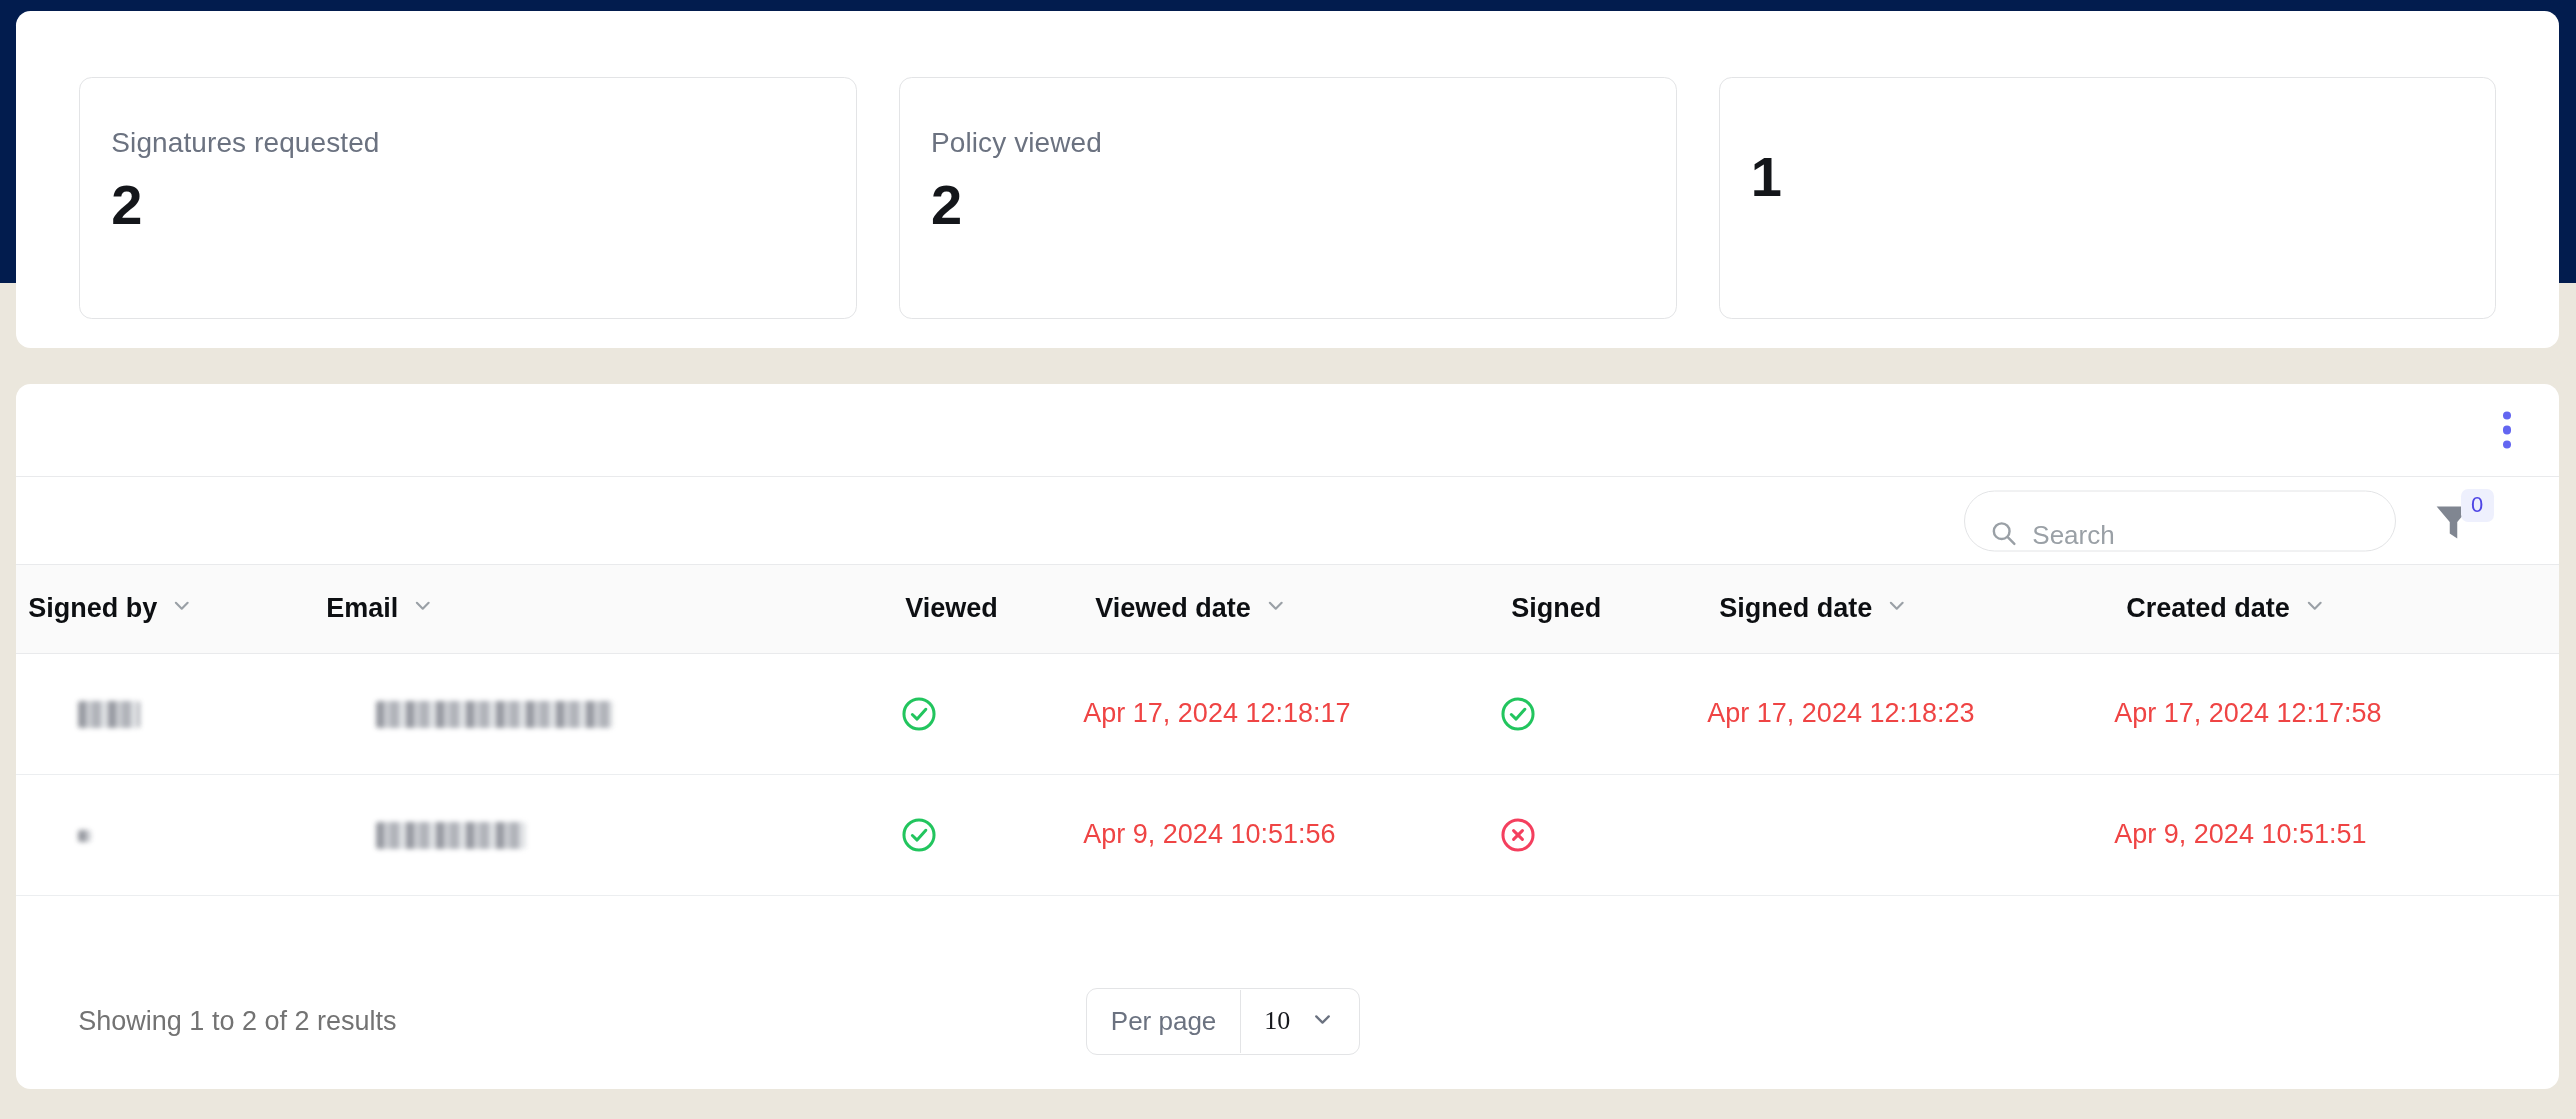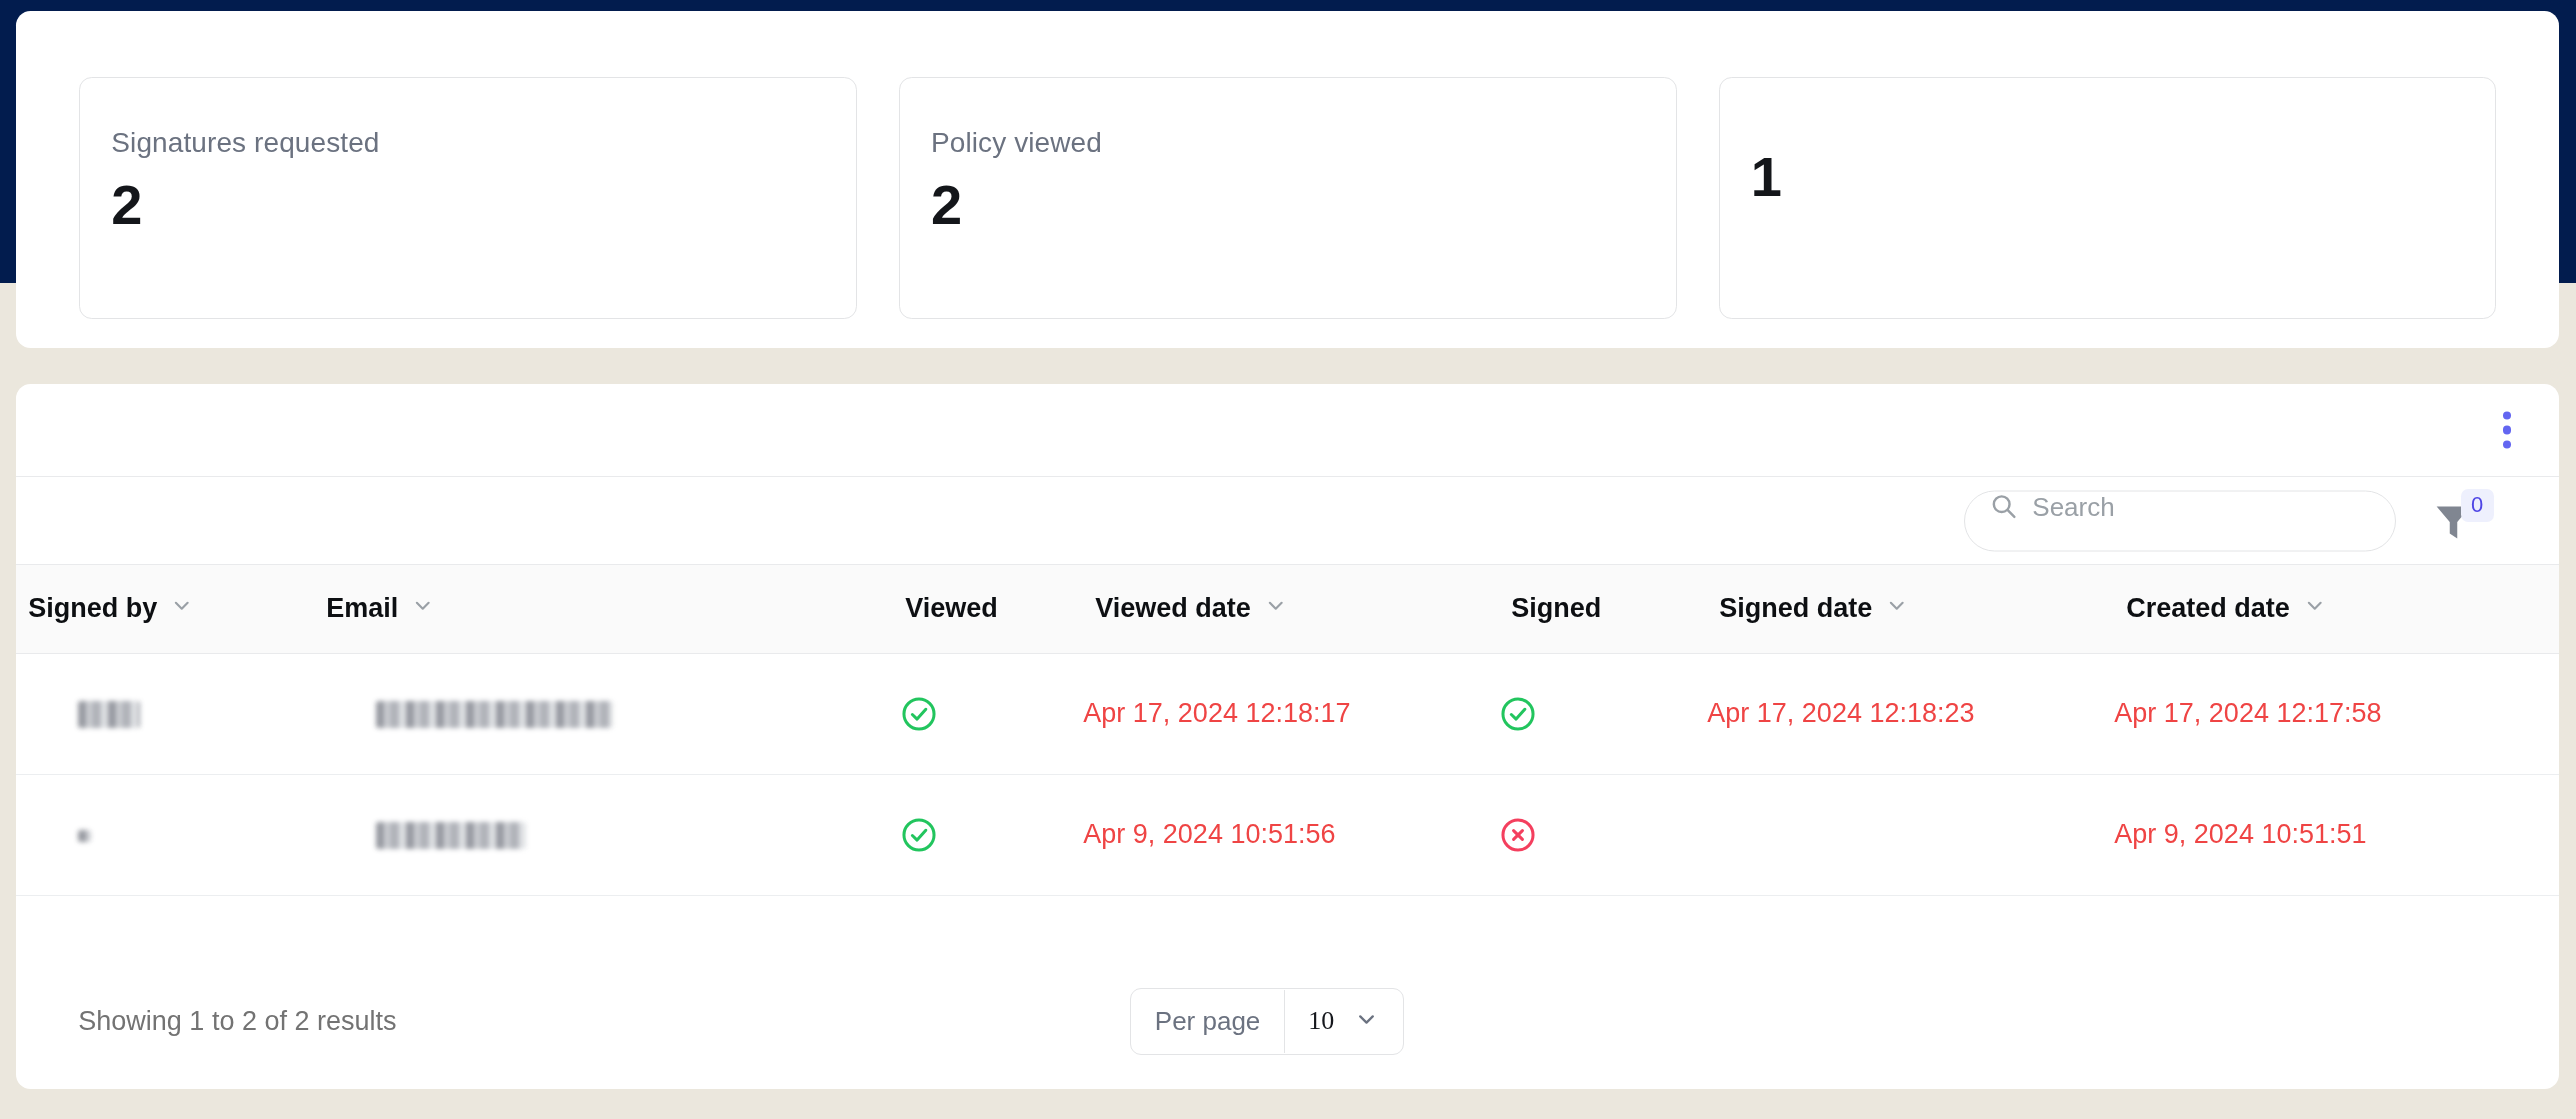--- a/index.html
+++ b/index.html
@@ -120,21 +120,21 @@
   #search-box {
     position: absolute;
     right: 163px;
     top: 50%;
     transform: translateY(-50%);
     width: 432px;
     height: 61px;
     border: 1.8px solid #e3e4e6;
     border-radius: 31px;
     display: flex;
-    align-items: flex-start;
+    align-items: flex-end;
     padding: 0 23.5px;
     gap: 14.5px;
     background: #fff;
   }
   #search-box svg { flex: 0 0 auto; }
   #search-input {
     border: none;
     outline: none;
     font-family: "Liberation Sans", sans-serif;
     font-size: 26px;
@@ -247,21 +247,21 @@
     align-items: center;
   }
   #results-text {
     position: absolute;
     left: 62px;
     font-size: 27px;
     color: #737373;
   }
   #per-page {
     position: absolute;
-    left: 1114px;
+    left: 1070px;
     display: flex;
     align-items: center;
     height: 67px;
     border: 1.8px solid #e3e4e6;
     border-radius: 11px;
     overflow: hidden;
     background: #fff;
   }
   #per-page-label {
     font-size: 26px;

